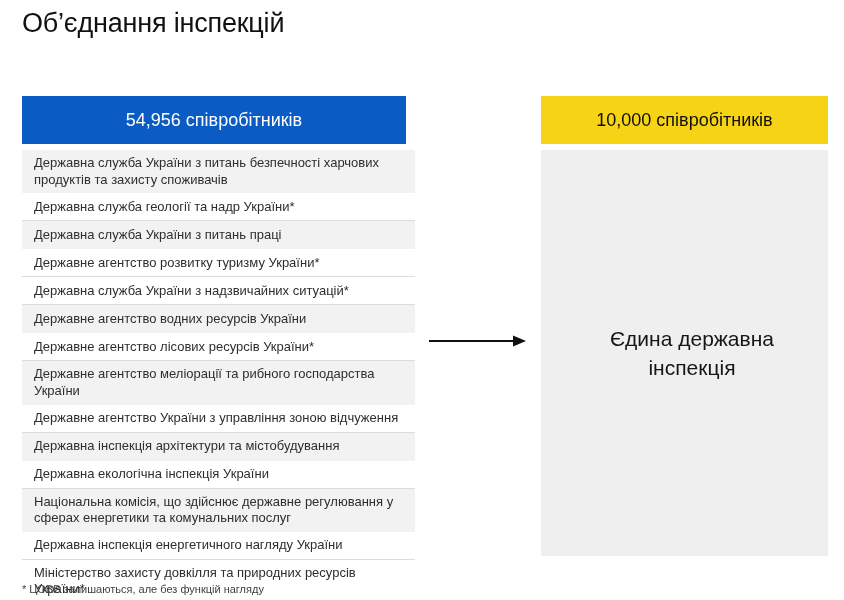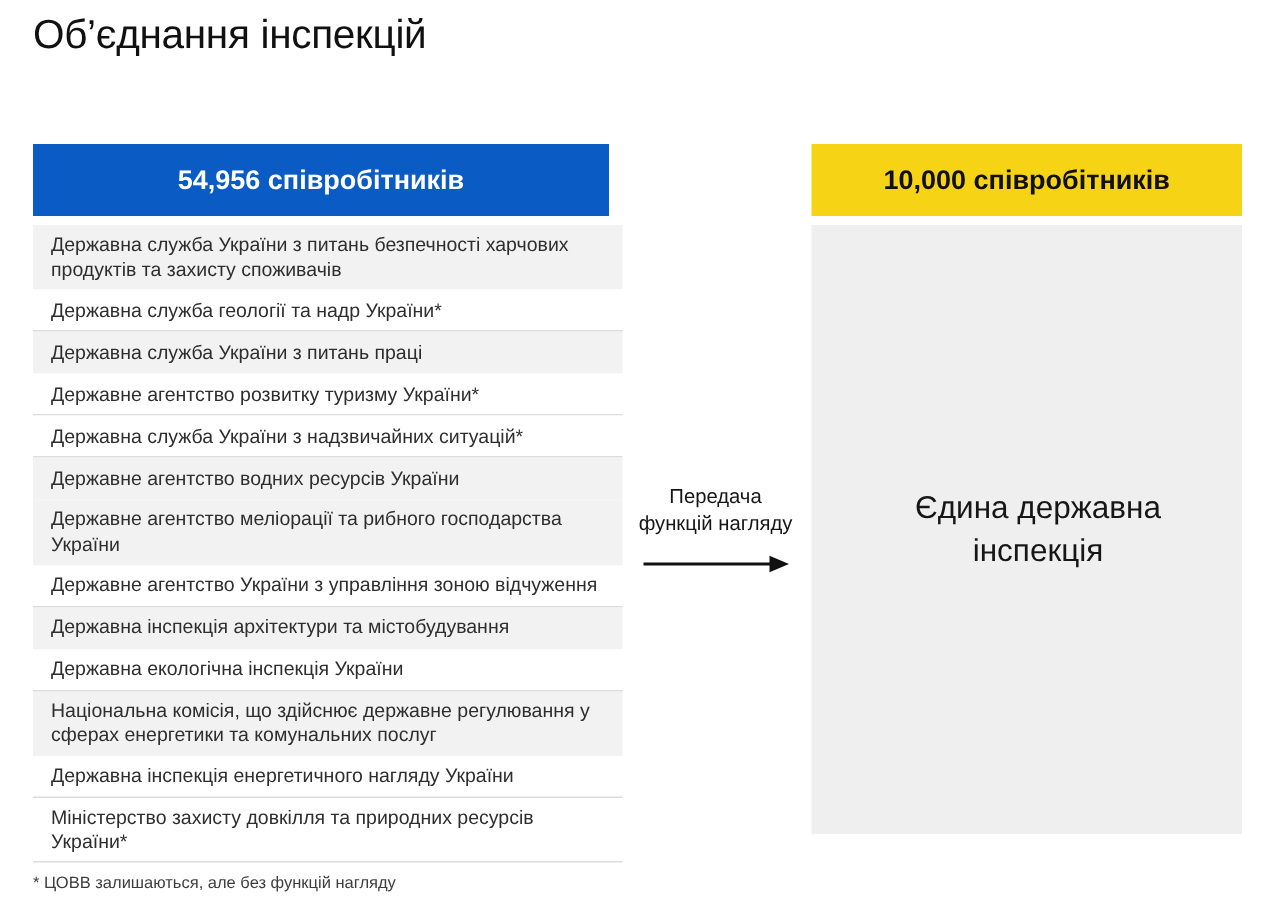--- a/index.html
+++ b/index.html
@@ -25,21 +25,21 @@
     font-size:27px;font-weight:400;color:var(--ink);
     letter-spacing:-0.2px;
   }
   .page-subtitle{
     position:absolute;left:22px;top:58px;
     font-size:16px;font-weight:400;color:#141414;
   }
   .header-box{
     position:absolute;top:96px;height:48px;
     display:flex;align-items:center;justify-content:center;
-    font-size:18px;font-weight:700;
+    font-size:18px;font-weight:400;
   }
   .header-left{
     left:22px;width:384px;
     background:var(--blue);color:#ffffff;
   }
   .header-right{
     left:541px;width:287px;
     background:var(--yellow);color:#101010;
   }
   .agency-list{
@@ -99,31 +99,31 @@
 
   <div class="header-box header-right">10,000 співробітників</div>
 
   <div class="agency-list">
       <div class="agency-row shaded">Державна служба України з питань безпечності харчових продуктів та захисту споживачів</div>
       <div class="agency-row">Державна служба геології та надр України*</div>
       <div class="agency-row shaded">Державна служба України з питань праці</div>
       <div class="agency-row">Державне агентство розвитку туризму України*</div>
       <div class="agency-row">Державна служба України з надзвичайних ситуацій*</div>
       <div class="agency-row shaded">Державне агентство водних ресурсів України</div>
+      <div class="agency-row">Державне агентство лісових ресурсів України*</div>
       <div class="agency-row shaded">Державне агентство меліорації та рибного господарства України</div>
       <div class="agency-row">Державне агентство України з управління зоною відчуження</div>
       <div class="agency-row shaded">Державна інспекція архітектури та містобудування</div>
       <div class="agency-row">Державна екологічна інспекція України</div>
       <div class="agency-row shaded">Національна комісія, що здійснює державне регулювання у сферах енергетики та комунальних послуг</div>
       <div class="agency-row">Державна інспекція енергетичного нагляду України</div>
       <div class="agency-row">Міністерство захисту довкілля та природних ресурсів України*</div>
     </div>
 
   <div class="transfer">
-    <div class="transfer-label">Передача функцій нагляду</div>
     <svg class="transfer-arrow" width="100" height="14" viewBox="0 0 100 14">
       <line x1="2" y1="7" x2="88" y2="7" stroke="#111111" stroke-width="2"></line>
       <polygon points="86,1.5 99,7 86,12.5" fill="#111111"></polygon>
     </svg>
   </div>
 
   <div class="result-panel">
     <div class="result-text">Єдина державна інспекція</div>
   </div>
 

